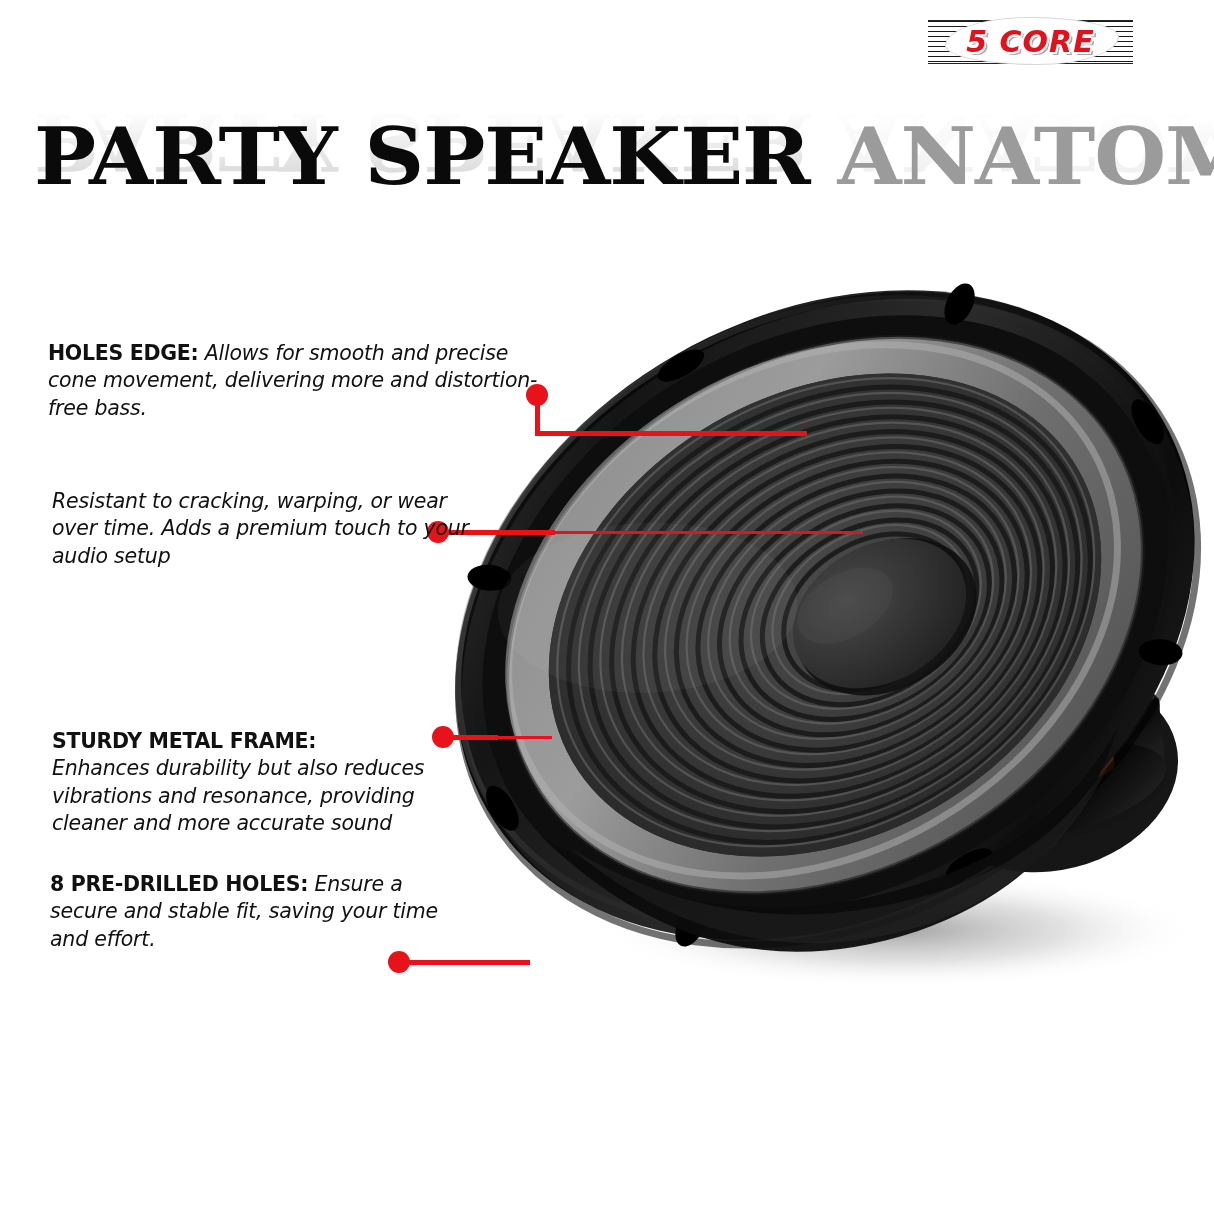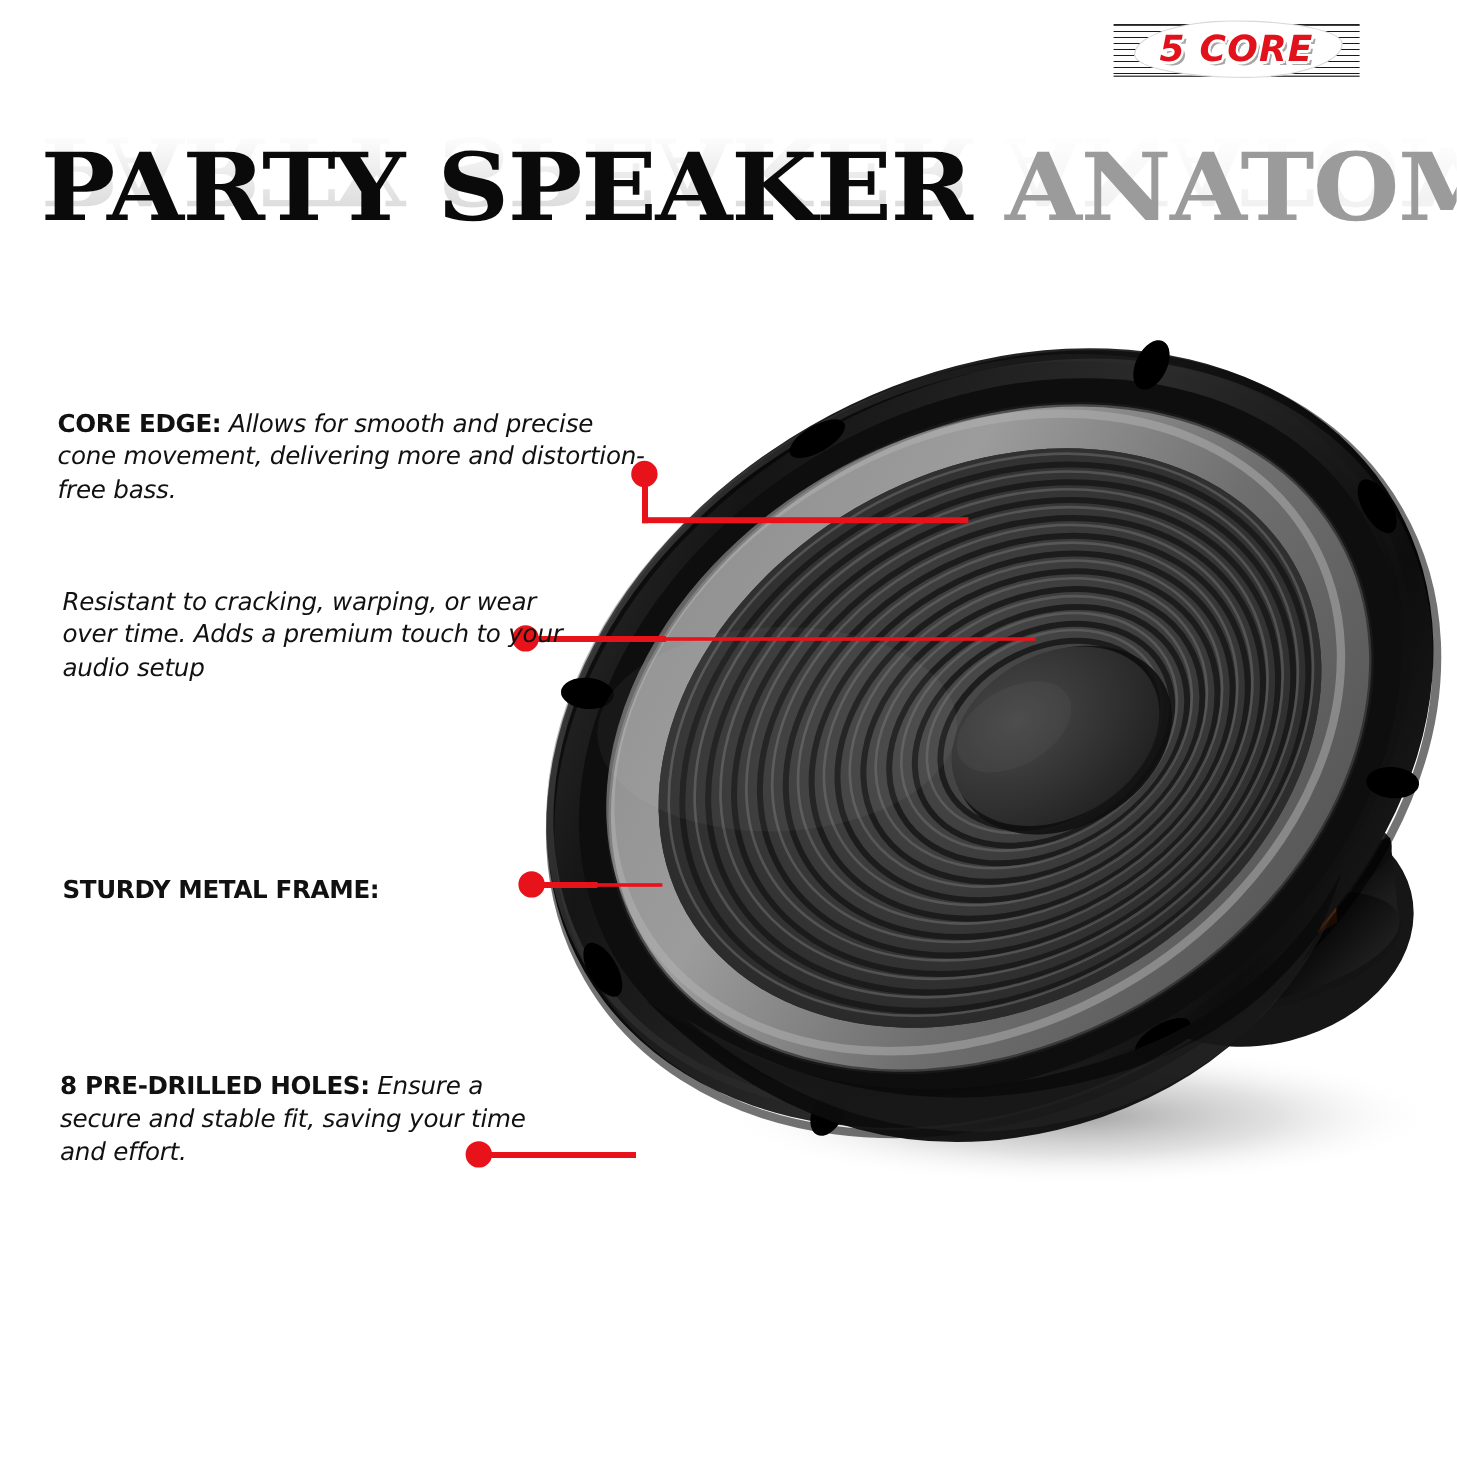--- a/index.html
+++ b/index.html
@@ -127,21 +127,21 @@
   }
   .callout .c-body {
     font-style: italic;
     letter-spacing: -0.2px;
   }
   .callout.inline-head .c-text { display: inline; }
 
   #callout-1 { left: 48px; top: 340px; width: 500px; }
   #callout-2 { left: 52px; top: 488px; width: 430px; }
   #callout-3 { left: 52px; top: 728px; width: 420px; }
-  #callout-4 { left: 50px; top: 892px; width: 400px; }
+  #callout-4 { left: 50px; top: 871px; width: 400px; }
 
   
   .dot {
     position: absolute;
     width: 22px;
     height: 22px;
     border-radius: 50%;
     background: #e8131a;
   }
   .hline {
@@ -333,30 +333,31 @@
 
   <div class="dot" style="left:432px; top:726px;"></div>
   <div class="hline" style="left:450px; top:735px; width:48px;"></div>
   <div class="thinline" style="left:496px; top:736px; width:56px;"></div>
 
   <div class="dot" style="left:388px; top:951px;"></div>
   <div class="hline" style="left:406px; top:960px; width:124px;"></div>
 
   <div class="callout inline-head" id="callout-1">
     <span class="c-text">
-      <span class="c-head">CORE EDGE:</span><span class="c-body"> Allows for smooth and precise cone movement, delivering more and distortion-free bass.</span>
+      <span class="c-head">HOLES EDGE:</span><span class="c-body"> Allows for smooth and precise cone movement, delivering more and distortion-free bass.</span>
     </span>
   </div>
 
   <div class="callout" id="callout-2">
     <div class="c-body">Resistant to cracking, warping, or wear over time. Adds a premium touch to your audio setup</div>
   </div>
 
   <div class="callout" id="callout-3">
     <div class="c-head">STURDY METAL FRAME:</div>
+    <div class="c-body">Enhances durability but also reduces vibrations and resonance, providing cleaner and more accurate sound</div>
   </div>
 
   <div class="callout inline-head" id="callout-4">
     <span class="c-text">
       <span class="c-head">8 PRE-DRILLED HOLES:</span><span class="c-body"> Ensure a secure and stable fit, saving your time and effort.</span>
     </span>
   </div>
 
 </div>
 

